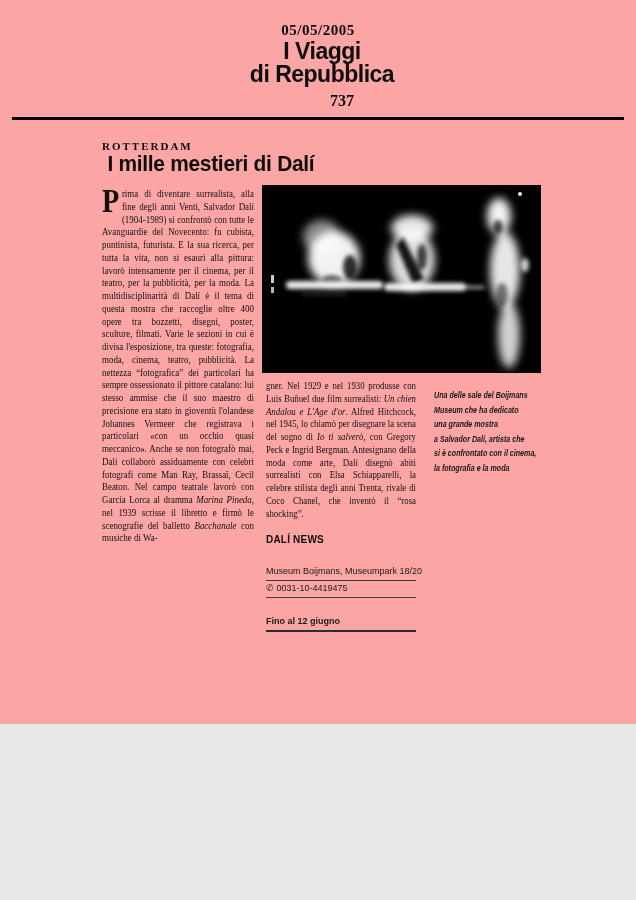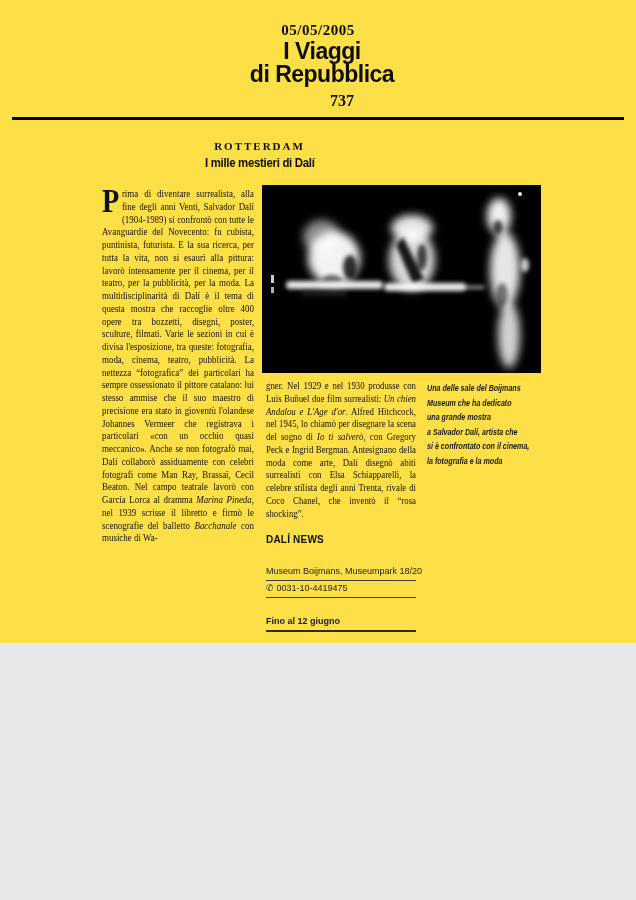--- a/index.html
+++ b/index.html
@@ -1,48 +1,48 @@
 <!DOCTYPE html>
 <html><head>
 <meta charset="utf-8">
 <style>
   html,body{margin:0;padding:0;background:#e8e8e8;}
-  .page{position:relative;width:636px;height:643px;background:#fde047;color:#0d0d0d;
+  .page{position:relative;width:636px;height:724px;background:#fca5a5;color:#0d0d0d;
         font-family:"Liberation Serif",serif;overflow:hidden;}
 
   
   .masthead{position:absolute;left:0;top:22px;width:636px;text-align:center;}
   .issue-date{font-family:"Liberation Serif",serif;font-weight:bold;font-size:15px;line-height:16px;letter-spacing:.5px;}
   .mag-title{font-family:"Liberation Sans",sans-serif;font-weight:bold;font-size:23px;line-height:23px;letter-spacing:-.5px;margin-top:2px;padding-left:8px;}
   .issue-number{font-family:"Liberation Serif",serif;font-weight:bold;font-size:16px;line-height:17px;margin-top:6px;padding-left:48px;}
   .masthead-rule{position:absolute;left:12px;right:12px;top:117px;height:3px;background:#000;}
 
   
-  .headline-block{position:absolute;left:102px;top:141px;width:315px;text-align:center;}
+  .headline-block{position:absolute;left:102px;top:141px;width:315px;text-align:left;}
   .kicker{font-family:"Liberation Serif",serif;font-weight:bold;font-size:11px;line-height:11px;letter-spacing:2px;}
-  .headline{margin:2px 0 0 0;font-family:"Liberation Sans",sans-serif;font-weight:bold;font-size:12px;line-height:19px;letter-spacing:-.3px;}
+  .headline{margin:2px 0 0 0;font-family:"Liberation Sans",sans-serif;font-weight:bold;font-size:22px;line-height:19px;letter-spacing:-.3px;}
   .headline>span{display:inline-block;transform:scaleX(.95);transform-origin:50% 50%;white-space:nowrap;}
 
   
   .col-outer{position:absolute;}
   .col-inner{transform-origin:0 0;font-size:10.4px;line-height:12.75px;text-align:justify;
              font-family:"Liberation Serif",serif;color:#101010;}
   .col1{left:102px;top:188px;width:152px;}
   .col1 .col-inner{width:177px;transform:scaleX(.8588);}
   .col2{left:266px;top:380px;width:150px;}
   .col2 .col-inner{width:174px;transform:scaleX(.862);font-size:10.2px;}
   .it{font-style:italic;}
   .dropcap{float:left;font-weight:bold;font-size:33px;line-height:25px;padding:1px 3px 0 0;}
 
   
   .photo{position:absolute;left:262px;top:185px;width:279px;height:188px;margin:0;background:#000;}
   .photo svg{display:block;}
 
   
-  .caption{position:absolute;left:427px;top:381px;width:114px;margin:0;}
+  .caption{position:absolute;left:427px;top:381px;width:114px;margin:7px;}
   .caption-inner{width:144px;transform:scaleX(.79);transform-origin:0 0;
                  font-family:"Liberation Sans",sans-serif;font-style:italic;font-weight:bold;
                  font-size:9px;line-height:14.6px;color:#161616;}
 
   
   .newsbox{position:absolute;left:266px;top:534px;width:150px;font-family:"Liberation Sans","DejaVu Sans",sans-serif;}
   .news-title{font-weight:bold;font-size:10px;line-height:12px;letter-spacing:.2px;margin-bottom:18px;}
   .news-row{font-size:9px;line-height:11px;padding:2px 0 3px 0;border-bottom:1px solid #3c3c3c;white-space:nowrap;color:#1a1a1a;}
   .news-row.bold{font-weight:bold;border-bottom:2px solid #2c2c2c;margin-top:16px;}
   .phone-glyph{font-family:"DejaVu Sans",sans-serif;margin-right:3px;font-size:9px;}

